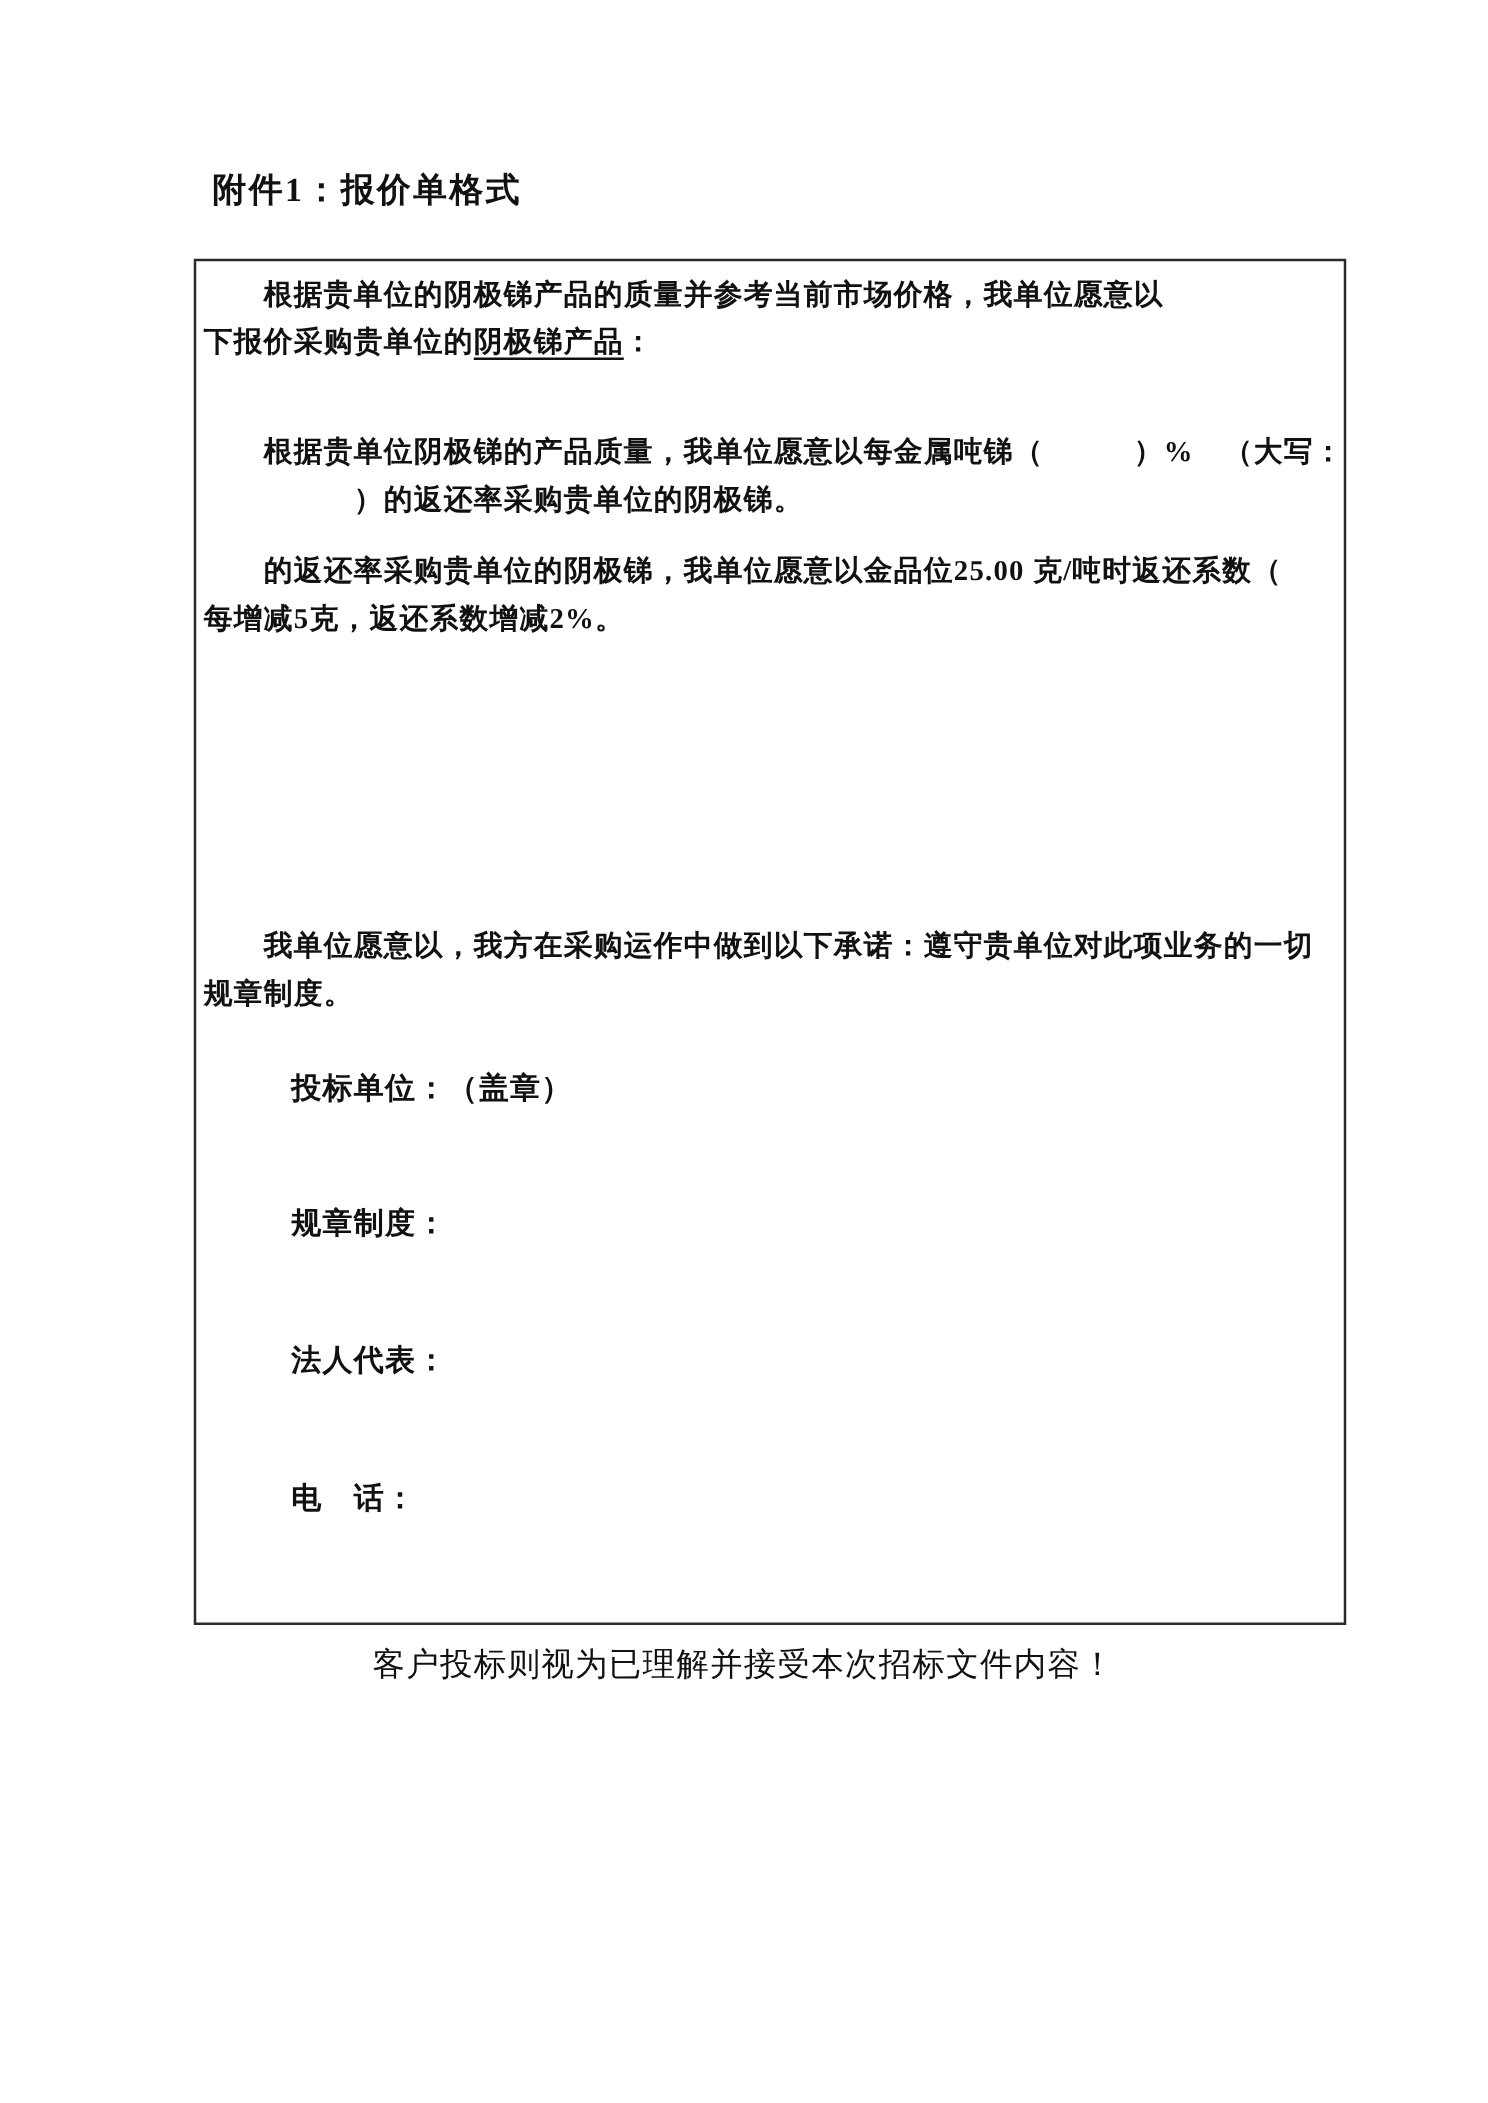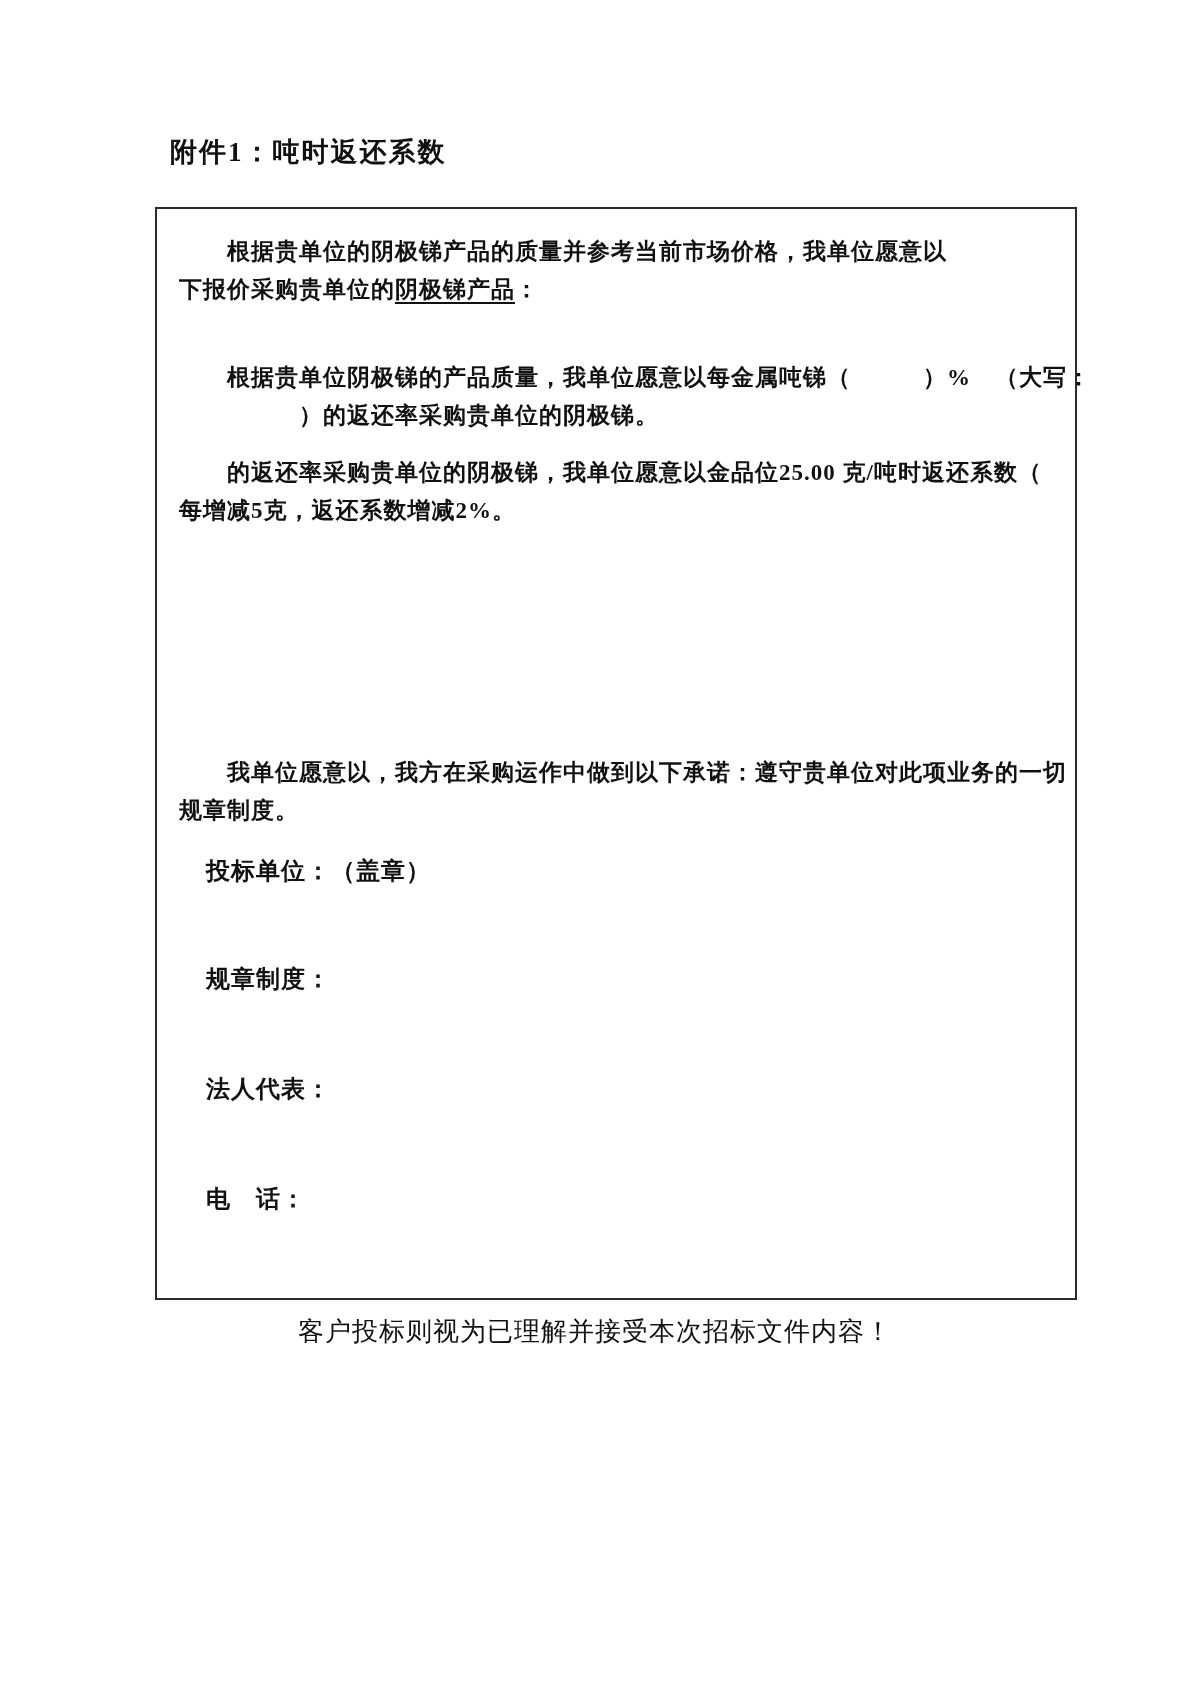--- a/index.html
+++ b/index.html
@@ -16,51 +16,51 @@
     font-size:27px;font-weight:700;letter-spacing:2px;
     white-space:nowrap;
   }
   .form-box{
     position:absolute;left:155px;top:207px;
     width:922px;height:1093px;
     border:2px solid #2b2b2b;
     box-sizing:border-box;
     background:#ffffff;
   }
-  .para{position:absolute;left:6px;right:6px;margin:16px;}
+  .para{position:absolute;left:6px;right:6px;margin:0;}
   .line{
     font-size:23px;line-height:38px;font-weight:600;
     white-space:nowrap;letter-spacing:1px;
   }
   .p-intro{top:8px;}
   .p-sb{top:134px;}
   .p-gold{top:229px;}
   .p-promise{top:529px;}
   .u{text-decoration:underline;text-underline-offset:5px;text-decoration-thickness:2px;}
   .field{
-    position:absolute;left:49px;margin:0;
+    position:absolute;left:76px;margin:0;
     font-size:24px;line-height:36px;font-weight:600;
     letter-spacing:1px;white-space:nowrap;
   }
   .f0{top:644px;}
   .f1{top:752px;}
   .f2{top:862px;}
   .f3{top:972px;}
   .footer{
     position:absolute;left:0;top:1314px;width:100%;margin:0;
     text-align:center;font-size:26px;font-weight:400;
     letter-spacing:1px;
   }
 </style>
 </head>
 <body>
 
 <div class="page">
 
-  <h1 class="title">附件1：吨时返还系数</h1>
+  <h1 class="title">附件1：报价单格式</h1>
 
   <div class="form-box">
 
     <div class="para p-intro">
       <div class="line">　　根据贵单位的阴极锑产品的质量并参考当前市场价格，我单位愿意以</div>
       <div class="line"><span>下报价采购贵单位的</span><span class="u">阴极锑产品</span><span>：</span></div>
     </div>
 
     <div class="para p-sb">
       <div class="line">　　根据贵单位阴极锑的产品质量，我单位愿意以每金属吨锑（　　　）%　（大写：</div>

